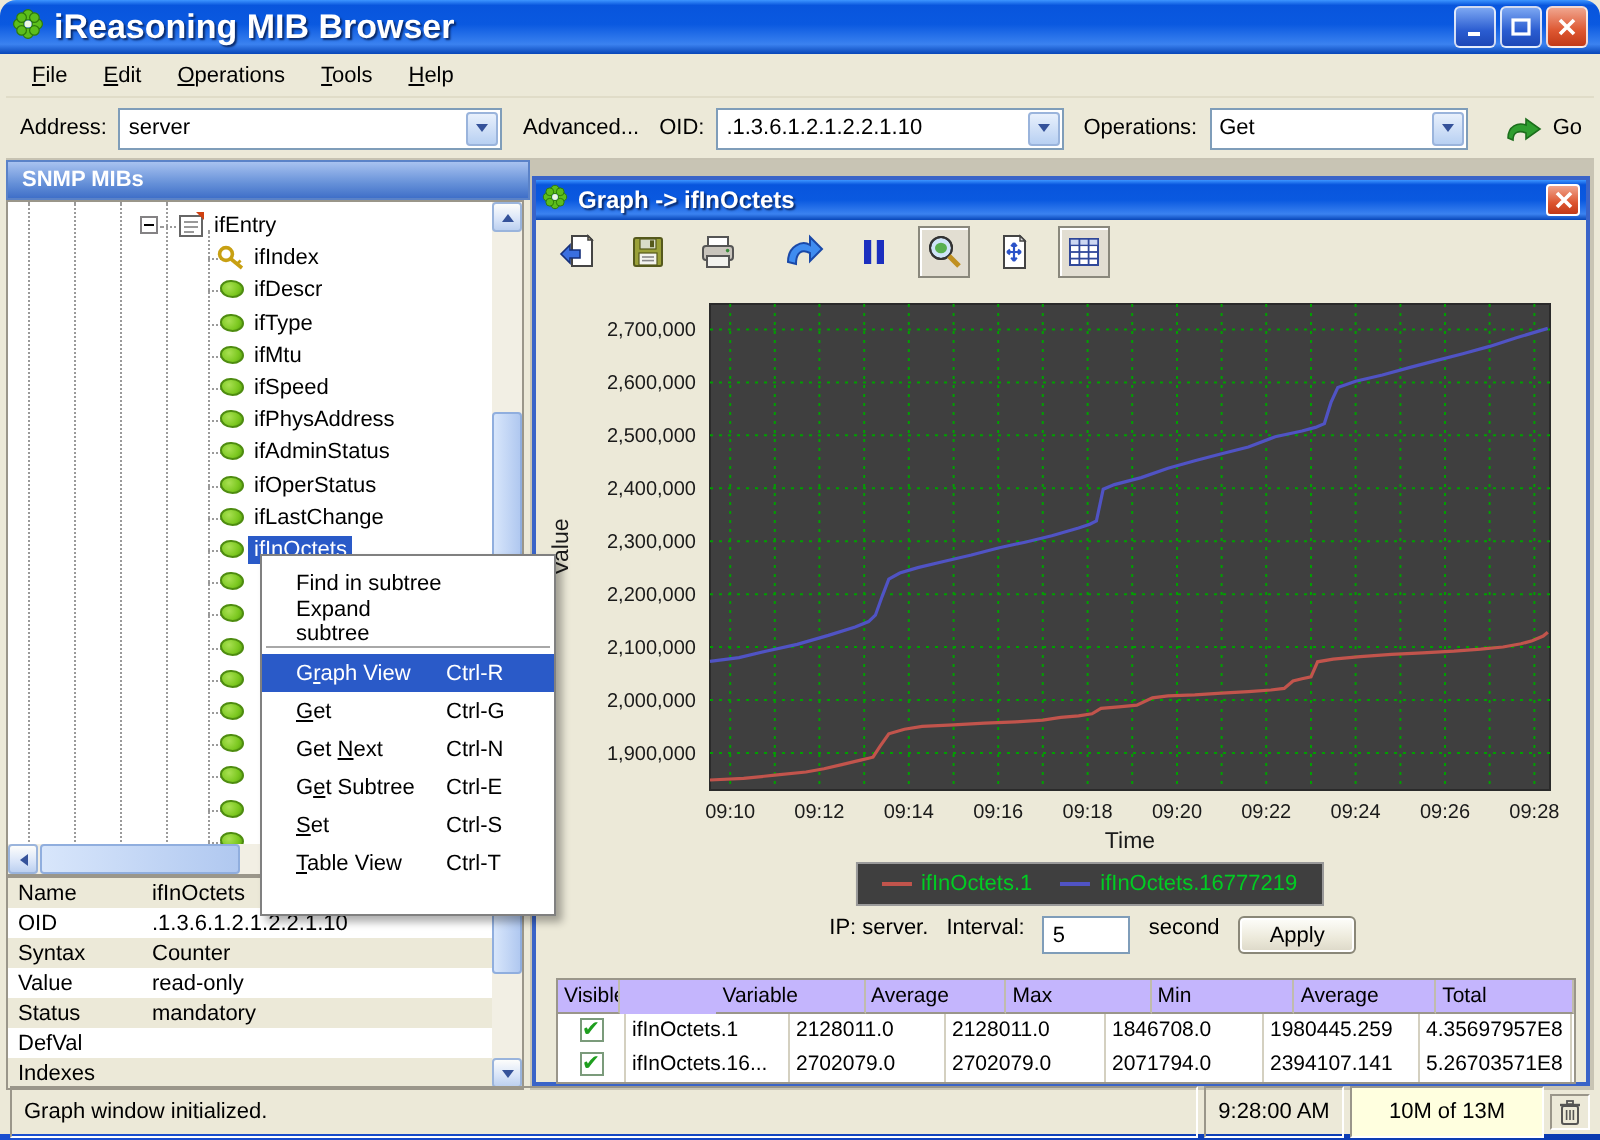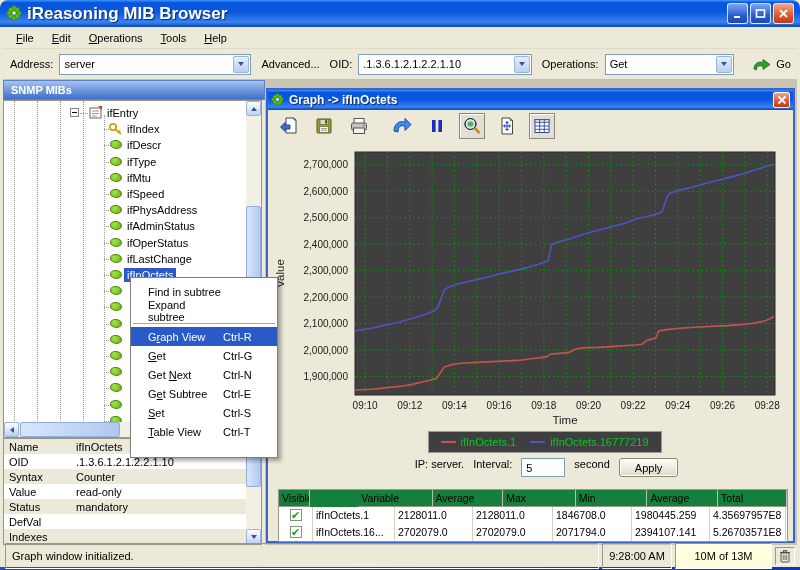--- a/index.html
+++ b/index.html
@@ -101,21 +101,21 @@
   .lg-dash { width:15px; height:2px; }
   .lg-lbl { color:#00cc22; font-size:11px; }
 
   .interval-row { position:absolute; top:368px; left:16px; width:100%; display:flex; justify-content:center; gap:9px; }
   .interval-input { width:44px; height:19px; border:1px solid #7f9db9; padding-left:4px; font-size:11px; font-family:inherit; }
   .apply-btn { border:1px solid #8a8778; border-radius:3px; padding:2px 15px; font-size:11px; font-family:inherit;
     background:linear-gradient(180deg,#fefefb,#ece9da 60%,#dcd8c8); box-shadow:inset 0 0 0 1px #fff; }
 
   .stats { position:absolute; left:10px; top:399px; width:510px; border:1px solid #9a968a; background:#fff; }
   .st-row { display:flex; height:17px; }
-  .st-row.hdr { background:#15803d; }
+  .st-row.hdr { background:#c4b5fd; }
   .st-cell { padding:2px 3px; border-right:1px solid #d4d0c0; white-space:nowrap; overflow:hidden; font-size:10.5px; }
   .st-row.hdr .st-cell { border-right:1px solid #c0bcac; border-bottom:1px solid #9a968a; }
   .checkbox { width:12px; height:12px; background:#fff; border:1px solid #7b9b7b; margin:0 auto;
     display:flex; align-items:center; justify-content:center; color:#1e9e1e; font-size:11px; font-weight:bold; line-height:10px; }
 
   
   .statusbar { position:absolute; left:3px; bottom:3px; width:794px; height:22px; background:#ece9d8;
     display:flex; align-items:center; gap:3px; padding:2px 2px; z-index:55; }
   .sb-seg { height:18px; border:1px solid; border-color:#9a968a #fff #fff #9a968a; display:flex; align-items:center; padding:12px 6px; }
   .seg-msg { flex:1; }

